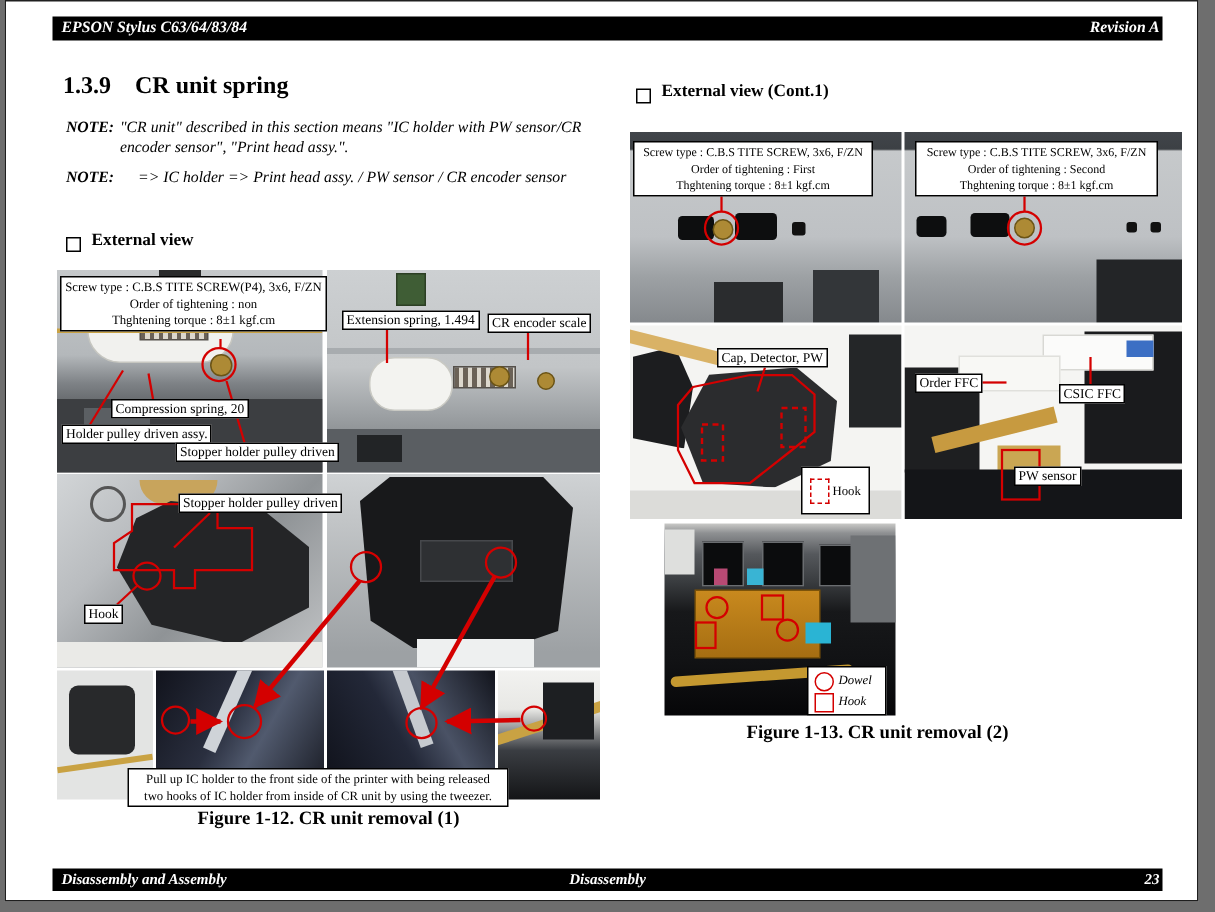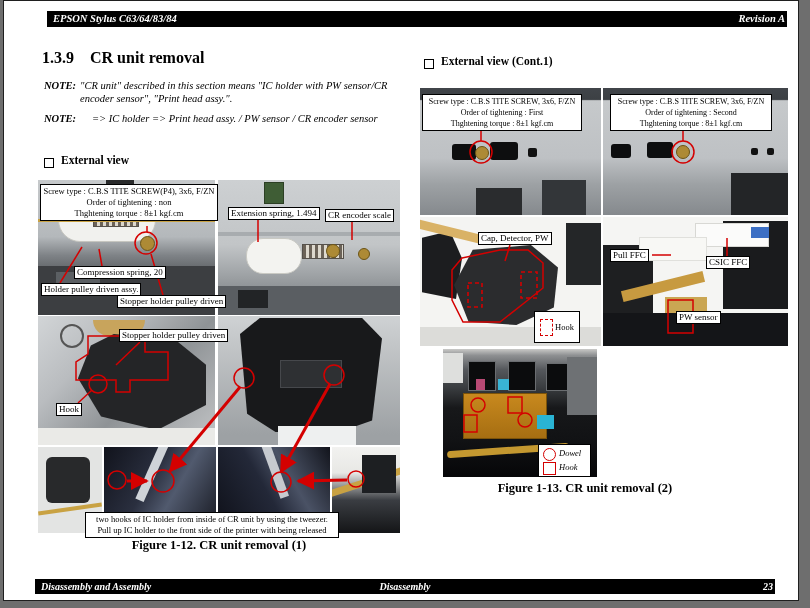--- a/index.html
+++ b/index.html
@@ -38,27 +38,27 @@
   .rl{stroke:var(--annotation-red);stroke-width:1.5;fill:none;}
   .rlt{stroke:var(--annotation-red);stroke-width:3;fill:none;}
   .rld{stroke:var(--annotation-red);stroke-width:1.6;fill:none;stroke-dasharray:4 3;}
   .redfill{fill:var(--annotation-red);}
 </style>
 </head>
 <body>
 
 <div class="page"></div>
 
-<div class="bar" style="top:11px;height:16px;margin-left:12px;">
+<div class="bar" style="top:11px;height:16px;">
   <span class="l">EPSON Stylus C63/64/83/84</span>
   <span class="r">Revision A</span>
 </div>
 
 <div class="title">
-  <span class="num">1.3.9</span><span>CR unit removal</span>
+  <span class="num">1.3.9</span><span>CR unit spring</span>
 </div>
 
 <div class="note-label" style="top:79px;">NOTE:</div>
 <div class="note-body" style="top:79px;">
   <div>"CR unit" described in this section means "IC holder with PW sensor/CR</div>
   <div>encoder sensor", "Print head assy.".</div>
 </div>
 <div class="note-label" style="top:112px;">NOTE:</div>
 <div class="note-body" style="top:112px;">
   <div class="ind">=&gt; IC holder =&gt; Print head assy. / PW sensor / CR encoder sensor</div>
@@ -237,37 +237,37 @@
   <div>Thghtening torque : 8±1 kgf.cm</div>
 </div>
 <div class="lbl" style="left:228px;top:207px;">Extension spring, 1.494</div>
 <div class="lbl" style="left:325px;top:209px;">CR encoder scale</div>
 <div class="lbl" style="left:74px;top:266px;">Compression spring, 20</div>
 <div class="lbl" style="left:41px;top:283px;">Holder pulley driven assy.</div>
 <div class="lbl" style="left:117px;top:295px;">Stopper holder pulley driven</div>
 <div class="lbl" style="left:119px;top:329px;">Stopper holder pulley driven</div>
 <div class="lbl" style="left:56px;top:403px;">Hook</div>
 <div class="lbl3" style="left:85px;top:512px;width:250px;">
+  <div>Pull up IC holder to the front side of the printer with being released</div>
   <div>two hooks of IC holder from inside of CR unit by using the tweezer.</div>
-  <div>Pull up IC holder to the front side of the printer with being released</div>
 </div>
 <div class="cap" style="left:38px;top:538px;width:362px;">Figure 1-12.  CR unit removal (1)</div>
 
 <div class="lbl3" style="left:422px;top:94px;width:156px;font-size:8px;">
   <div>Screw type : C.B.S TITE SCREW, 3x6, F/ZN</div>
   <div>Order of tightening : First</div>
   <div>Thghtening torque : 8±1 kgf.cm</div>
 </div>
 <div class="lbl3" style="left:610px;top:94px;width:158px;font-size:8px;">
   <div>Screw type : C.B.S TITE SCREW, 3x6, F/ZN</div>
   <div>Order of tightening : Second</div>
   <div>Thghtening torque : 8±1 kgf.cm</div>
 </div>
 <div class="lbl" style="left:478px;top:232px;">Cap, Detector, PW</div>
-<div class="lbl" style="left:610px;top:249px;">Pull FFC</div>
+<div class="lbl" style="left:610px;top:249px;">Order FFC</div>
 <div class="lbl" style="left:706px;top:256px;">CSIC FFC</div>
 <div class="lbl" style="left:676px;top:311px;">PW sensor</div>
 
 <div class="legend" style="left:534px;top:311px;width:44px;height:30px;">
   <div class="licon" style="left:5px;top:7px;width:11px;height:15px;border-style:dashed;"></div>
   <div class="lrow" style="top:10px;">Hook</div>
 </div>
 
 <div class="legend" style="left:538px;top:444px;width:51px;height:31px;font-style:italic;">
   <div class="licon" style="left:4px;top:3px;width:11px;height:11px;border-radius:50%;"></div>

